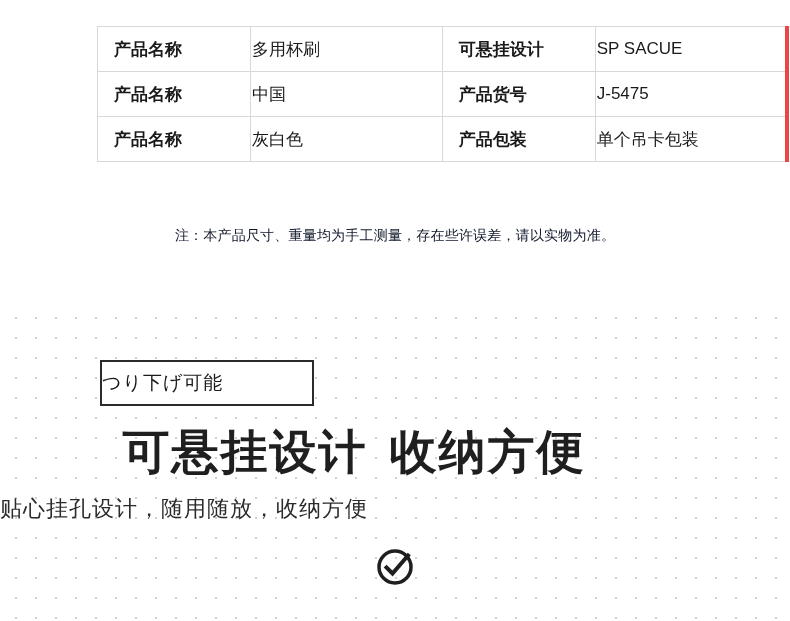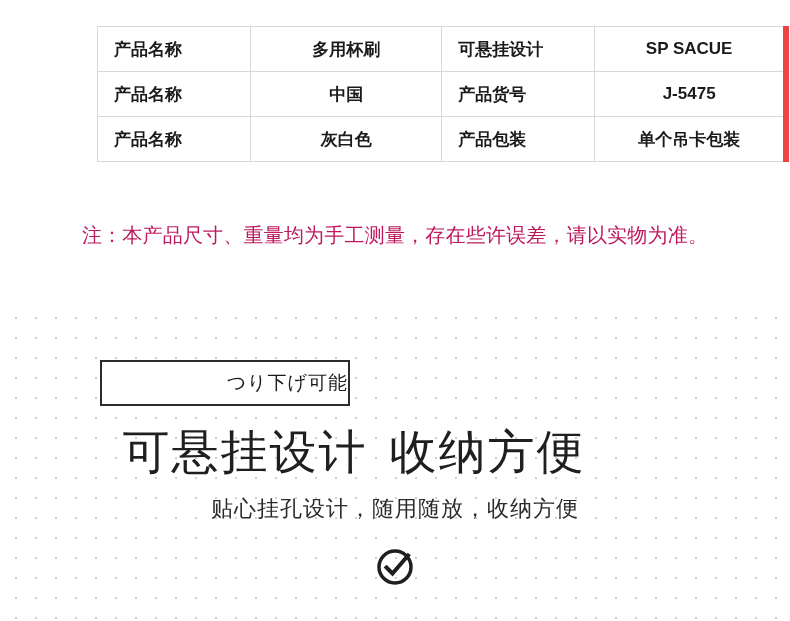--- a/index.html
+++ b/index.html
@@ -35,38 +35,38 @@
     font-size: 17px;
     color: #1a1a1a;
   }
   td.label {
     width: 135px;
     padding-left: 16px;
     font-weight: bold;
     text-align: left;
   }
   td.value {
-    text-align: center;
-    font-weight: bold;
+    text-align: left;
+    font-weight: normal;
   }
   
   table.spec tr td:first-child { border-left: 1px solid #d8d8d8; }
-  table.spec tr td:last-child  { border-right: 6px solid #ef4444; border-radius: 10px; }
+  table.spec tr td:last-child  { border-right: 4px solid #ef4444; border-radius: 10px; }
 
   
   .notes {
     position: absolute;
     left: 0;
     top: 222px;
     width: 790px;
     text-align: center;
   }
   .notes .line {
-    font-size: 20px;
-    color: #be185d;
+    font-size: 14px;
+    color: #0f172a;
     line-height: 26px;
     letter-spacing: 0.2px;
   }
 
   
   .dotted {
     position: absolute;
     left: 0;
     top: 302px;
     width: 790px;
@@ -80,52 +80,50 @@
   .tagbox {
     position: absolute;
     left: 100px;
     top: 58px;
     width: 210px;
     height: 42px;
     border: 2px solid #2b2b2b;
     background: #ffffff;
     display: flex;
     align-items: center;
-    justify-content: flex-end;
-    padding-left: 36px;
+    justify-content: flex-start;
   }
   .tagbox span {
     font-size: 19px;
     color: #1a1a1a;
     letter-spacing: 1px;
   }
 
   .headline {
     position: absolute;
     left: 0;
     top: 120px;
     width: 708px;
     text-align: center;
     font-size: 47px;
-    font-weight: normal;
+    font-weight: bold;
     color: #1f1f1f;
     letter-spacing: 2px;
     line-height: 60px;
   }
   .headline .gap {
     display: inline-block;
     width: 22px;
   }
 
   .subline {
     position: absolute;
     left: 0;
     top: 192px;
     width: 790px;
-    text-align: center;
     font-size: 22px;
     color: #2b2b2b;
     letter-spacing: 1px;
   }
 
   .check-icon {
     position: absolute;
     left: 0;
     top: 240px;
     width: 790px;

